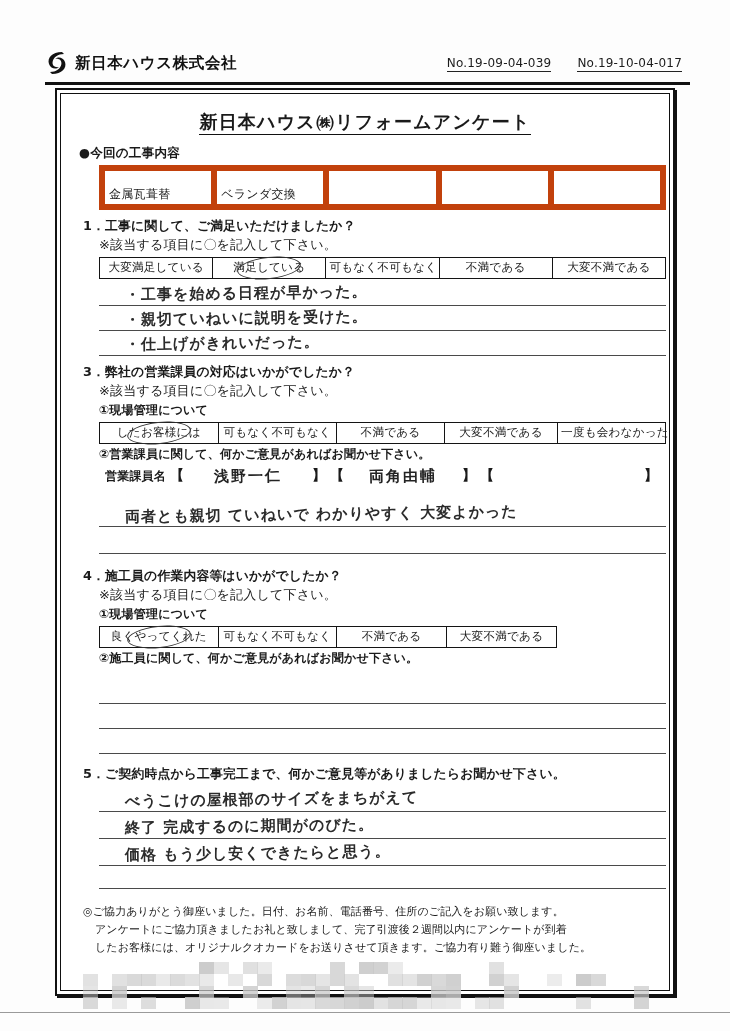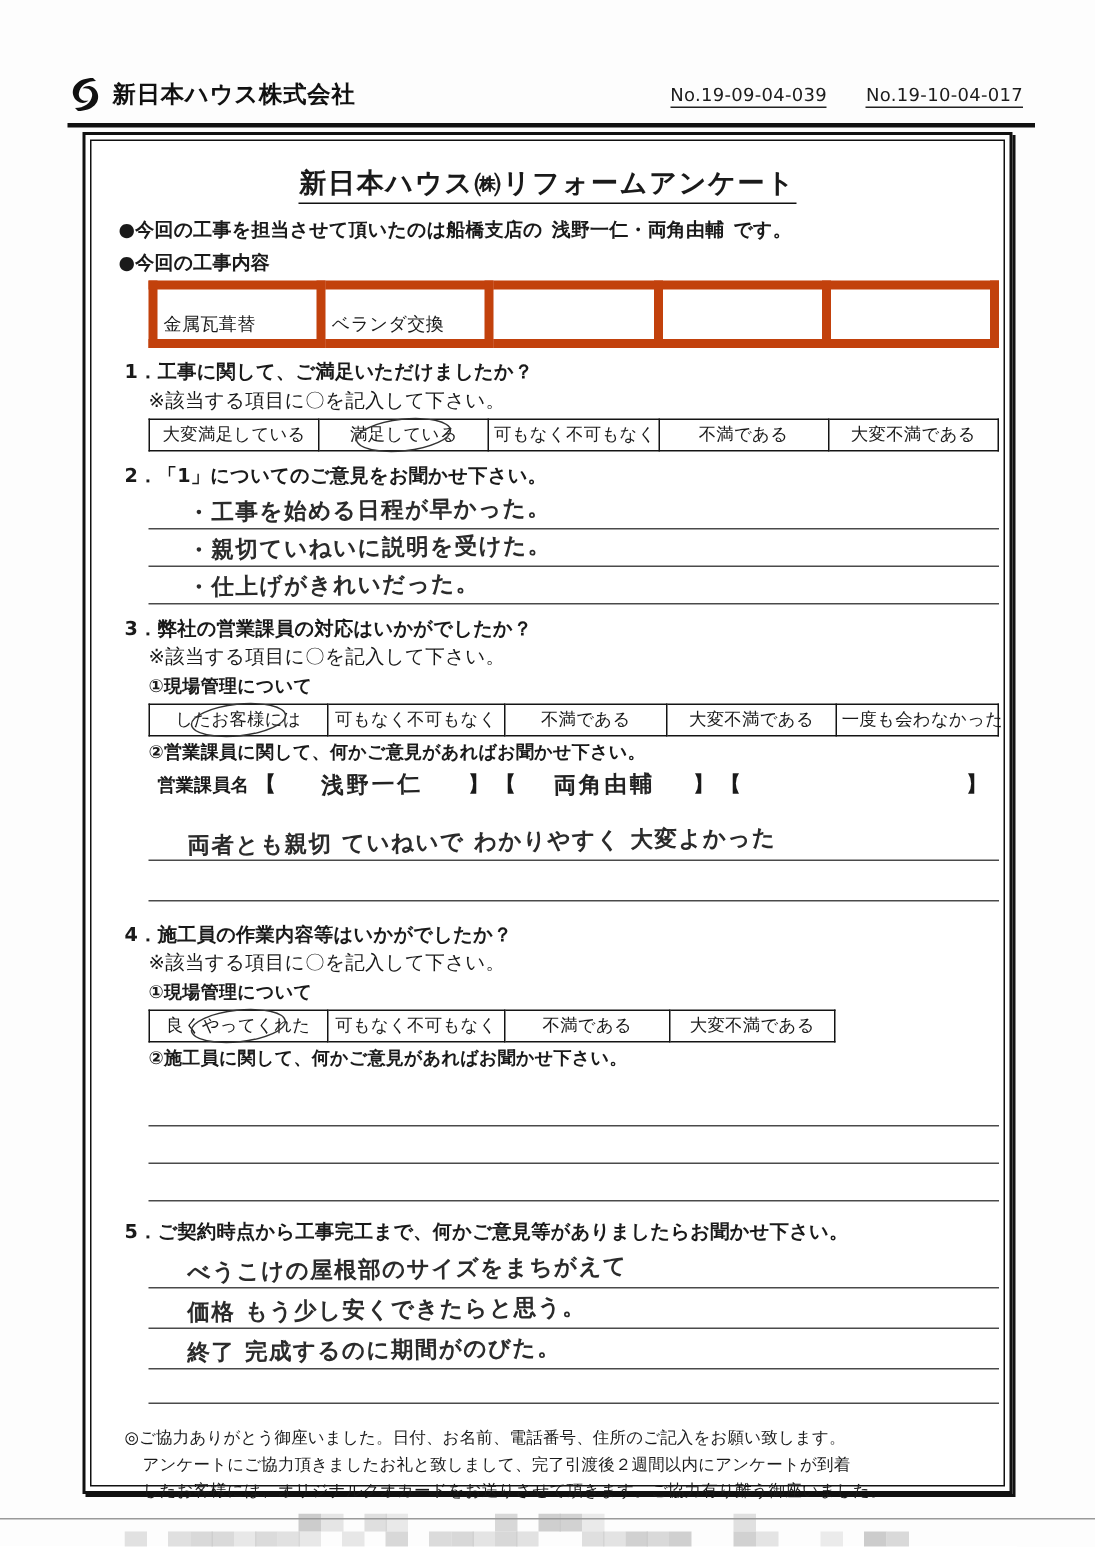--- a/index.html
+++ b/index.html
@@ -297,23 +297,20 @@
   </div>
   <div class="hr-top"></div>
 
   <div class="sheet">
     <div class="sheet-inner">
 
       <div class="form-title">
         <span>新日本ハウス㈱リフォームアンケート</span>
       </div>
 
-      <div class="bullet-line">
-        <span>●今回の工事を担当させて頂いたのは船橋支店の</span><span class="staff-inline">浅野一仁・両角由輔</span><span>です。</span>
-      </div>
 
       <div class="bullet-line">●今回の工事内容</div>
 
       <table class="content-table">
         <tbody>
             <tr>
           <td style="width:20%">金属瓦葺替</td>
           <td style="width:20%">ベランダ交換</td>
           <td style="width:20%"></td>
           <td style="width:20%"></td>
@@ -332,21 +329,20 @@
             <span>満足している</span>
             <span class="circle-mark"></span>
           </td>
           <td style="width:20%">可もなく不可もなく</td>
           <td style="width:20%">不満である</td>
           <td style="width:20%">大変不満である</td>
         </tr>
       </tbody>
         </table>
 
-      <div class="q-head">2．「1」についてのご意見をお聞かせ下さい。</div>
       <div class="ruled-block">
         <div class="ruled-line">
             <span class="hand">・工事を始める日程が早かった。</span>
           </div>
         <div class="ruled-line">
             <span class="hand">・親切ていねいに説明を受けた。</span>
           </div>
         <div class="ruled-line">
             <span class="hand">・仕上げがきれいだった。</span>
           </div>
@@ -417,24 +413,24 @@
         <div class="ruled-line blank" style="height:24px"></div>
         <div class="ruled-line blank" style="height:24px"></div>
       </div>
 
       <div class="q-head" style="margin-top:12px">5．ご契約時点から工事完工まで、何かご意見等がありましたらお聞かせ下さい。</div>
       <div class="ruled-block">
         <div class="ruled-line" style="height:26px">
             <span class="hand">べうこけの屋根部のサイズをまちがえて</span>
           </div>
         <div class="ruled-line" style="height:26px">
+            <span class="hand">終了 完成するのに期間がのびた。</span>
+          </div>
+        <div class="ruled-line" style="height:26px">
             <span class="hand">価格 もう少し安くできたらと思う。</span>
-          </div>
-        <div class="ruled-line" style="height:26px">
-            <span class="hand">終了 完成するのに期間がのびた。</span>
           </div>
         <div class="ruled-line blank" style="height:22px"></div>
       </div>
 
       <div class="footer-note">
         <span class="ln1">◎ご協力ありがとう御座いました。日付、お名前、電話番号、住所のご記入をお願い致します。</span>
         <span class="ln2">アンケートにご協力頂きましたお礼と致しまして、完了引渡後２週間以内にアンケートが到着</span>
         <span class="ln3">したお客様には、オリジナルクオカードをお送りさせて頂きます。ご協力有り難う御座いました。</span>
       </div>
 

